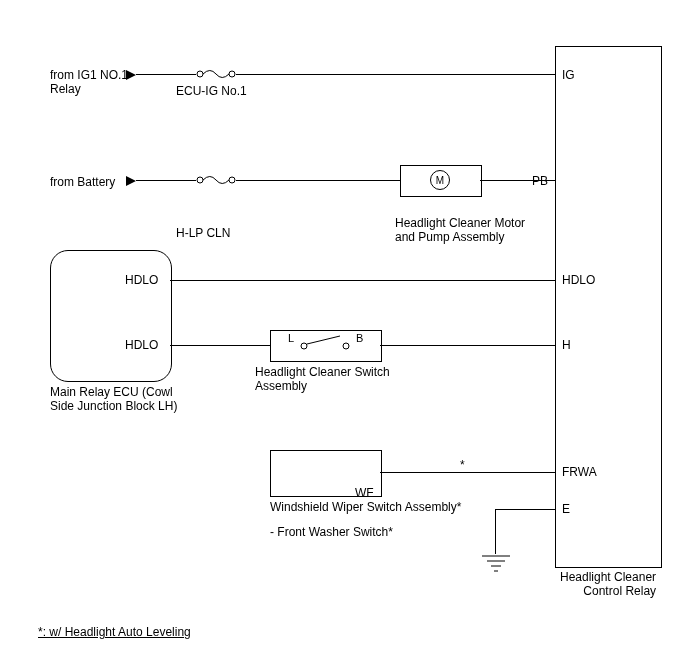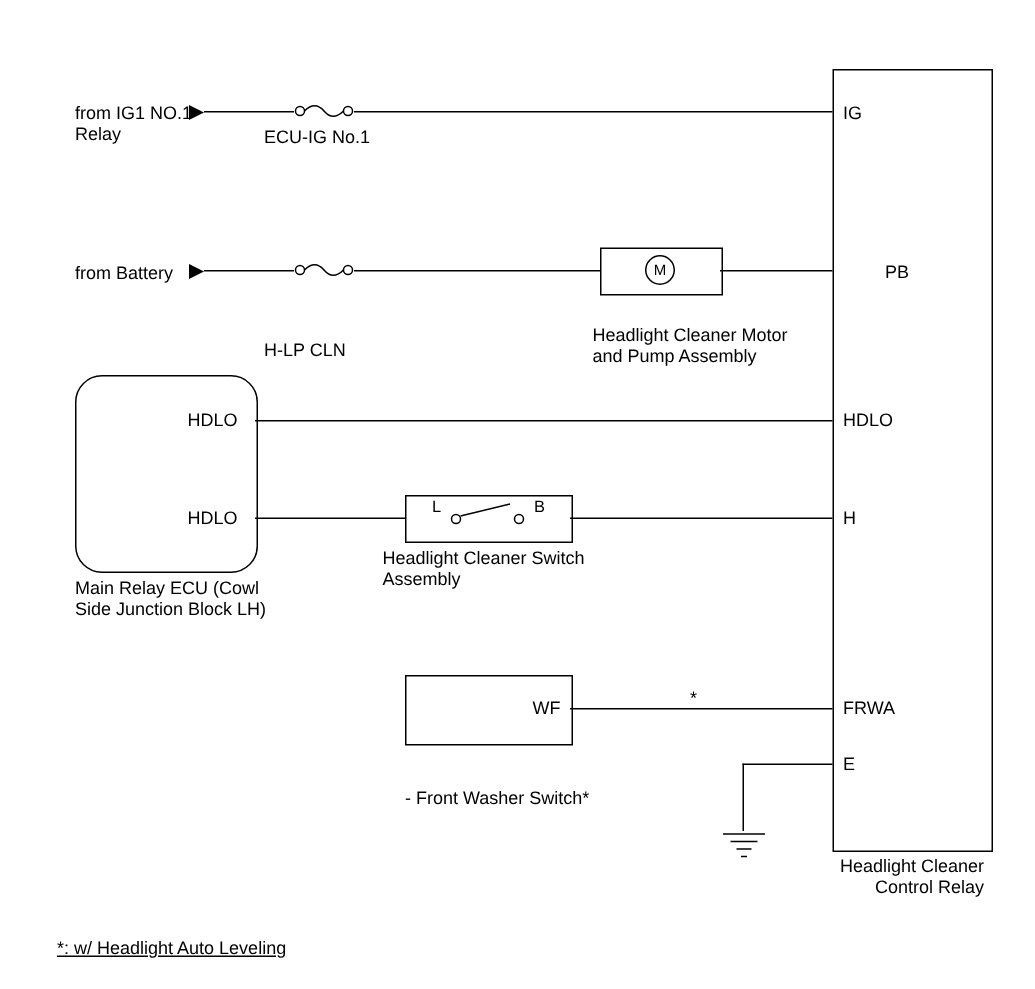--- a/index.html
+++ b/index.html
@@ -96,21 +96,21 @@
   <div class="wire" style="left:236px; top:180px; width:164px; height:1px;"></div>
   <div class="label" style="left:176px; top:190px;margin-top:36px;">H-LP CLN</div>
 
   <div class="box" style="left:400px; top:165px; width:80px; height:30px;"></div>
   <div class="motor-symbol" style="left:430px; top:170px;">
     <span>M</span>
   </div>
   <div class="wire" style="left:480px; top:180px; width:75px; height:1px;"></div>
   <div class="label" style="left:395px; top:216px; white-space:pre;">Headlight Cleaner Motor
 and Pump Assembly</div>
-  <div class="label" style="left:590px; top:174px;">PB</div>
+  <div class="label" style="left:532px; top:174px;">PB</div>
 
   <div class="rounded-box" style="left:50px; top:250px; width:120px; height:130px;"></div>
   <div class="label" style="left:50px; top:385px; white-space:pre;">Main Relay ECU (Cowl
 Side Junction Block LH)</div>
   <div class="label" style="left:125px; top:273px;">HDLO</div>
   <div class="label" style="left:125px; top:338px;">HDLO</div>
 
   <div class="wire" style="left:170px; top:280px; width:385px; height:1px;"></div>
   <div class="label" style="left:562px; top:273px;">HDLO</div>
 
@@ -122,24 +122,25 @@
     <circle cx="48" cy="12" r="3" fill="none" stroke="black"></circle>
   </svg>
   <div class="label" style="left:288px; top:332px; font-size:11px;">L</div>
   <div class="label" style="left:356px; top:332px; font-size:11px;">B</div>
   <div class="wire" style="left:380px; top:345px; width:175px; height:1px;"></div>
   <div class="label" style="left:255px; top:365px; white-space:pre;">Headlight Cleaner Switch
 Assembly</div>
   <div class="label" style="left:562px; top:338px;">H</div>
 
   <div class="box" style="left:270px; top:450px; width:110px; height:45px;"></div>
-  <div class="label" style="left:355px; top:465px;text-align:center;">WF</div>
+  <div class="label" style="left:355px; top:486px;text-align:center;">WF</div>
   <div class="wire" style="left:380px; top:472px; width:175px; height:1px;"></div>
   <div class="label" style="left:460px; top:458px;">*</div>
   <div class="label" style="left:562px; top:465px;">FRWA</div>
+  <div class="label" style="left:270px; top:500px;">Windshield Wiper Switch Assembly*</div>
   <div class="label" style="left:270px; top:525px;">- Front Washer Switch*</div>
 
   <div class="label" style="left:562px; top:502px;">E</div>
   <div class="wire" style="left:495px; top:509px; width:60px; height:1px;"></div>
   <div class="wire" style="left:495px; top:509px; width:1px; height:45px;"></div>
   <svg class="ground" style="left:480px; top:554px;" width="32" height="18">
     <line x1="2" y1="2" x2="30" y2="2" stroke="black"></line>
     <line x1="7" y1="7" x2="25" y2="7" stroke="black"></line>
     <line x1="11" y1="12" x2="21" y2="12" stroke="black"></line>
     <line x1="14" y1="17" x2="18" y2="17" stroke="black"></line>

